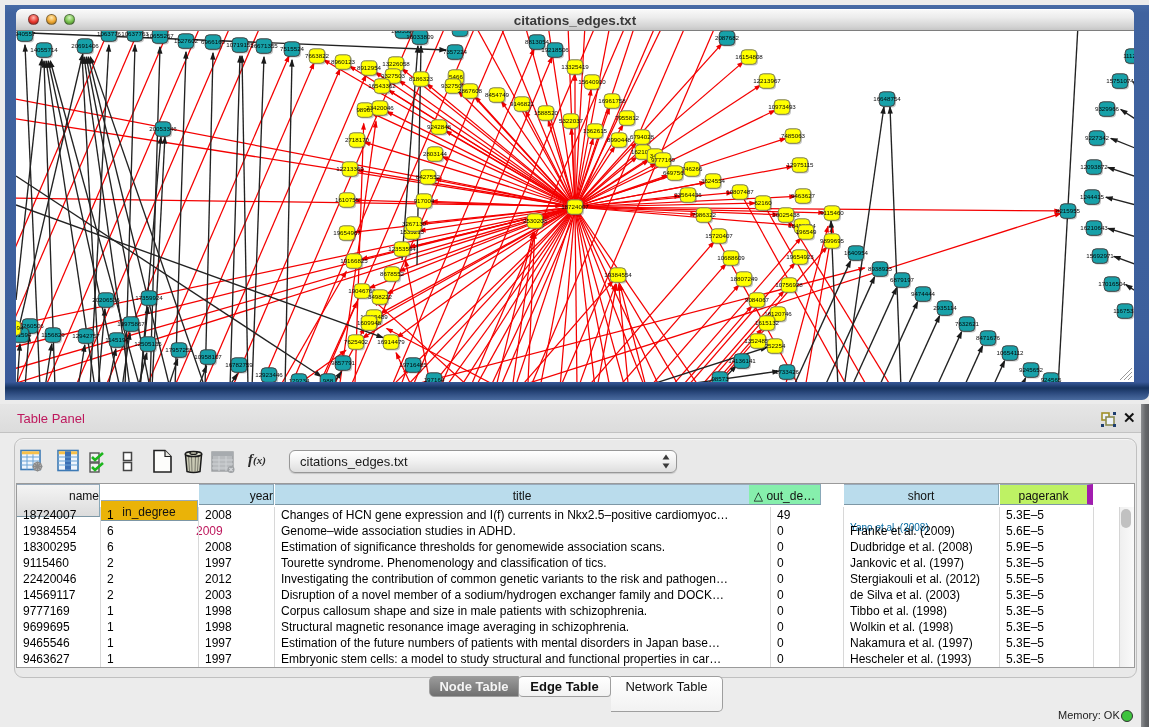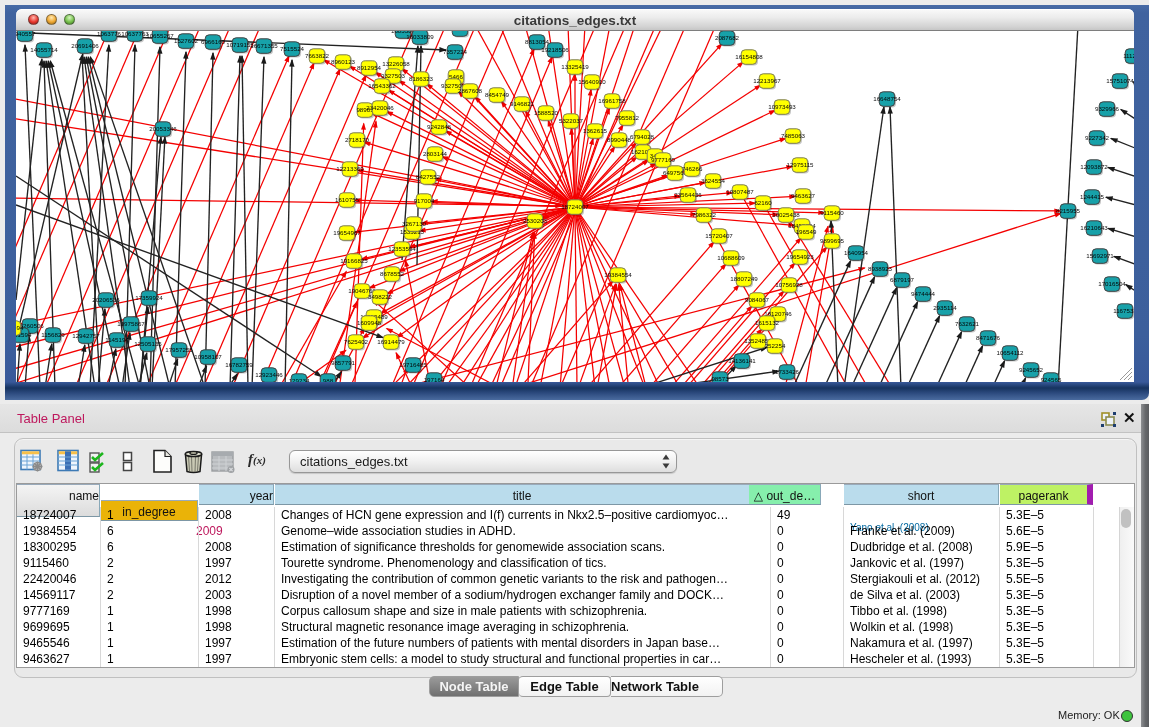--- a/index.html
+++ b/index.html
@@ -833,14 +833,14 @@
 <div style="position:absolute;left:198px;top:507px;width:1px;height:160px;background:#d8d8d8"></div>
 <div style="position:absolute;left:274px;top:507px;width:1px;height:160px;background:#d8d8d8"></div>
 <div style="position:absolute;left:770px;top:507px;width:1px;height:160px;background:#d8d8d8"></div>
 <div style="position:absolute;left:843px;top:507px;width:1px;height:160px;background:#d8d8d8"></div>
 <div style="position:absolute;left:999px;top:507px;width:1px;height:160px;background:#d8d8d8"></div>
 <div style="position:absolute;left:1093px;top:507px;width:1px;height:160px;background:#d8d8d8"></div>
 <div style="position:absolute;left:1119px;top:507px;width:15px;height:160px;background:linear-gradient(90deg,#efefef,#fafafa);border-left:1px solid #d5d5d5"></div>
 <div style="position:absolute;left:1121px;top:509px;width:10px;height:19px;background:#c1c1c1;border-radius:5px"></div>
 <div style="position:absolute;left:429px;top:676px;width:90px;height:21px;background:linear-gradient(#9b9b9b,#6f6f6f);border:1px solid #9e9e9e;border-left-width:1px;border-radius:5px 0 0 5px;font-size:13px;font-weight:bold;color:#f5f5f5;text-align:center;line-height:20px">Node Table</div>
 <div style="position:absolute;left:519px;top:676px;width:92px;height:21px;background:linear-gradient(#ffffff,#f2f2f2);border:1px solid #9e9e9e;border-left-width:0px;border-radius:4px;font-size:13px;font-weight:bold;color:#111;text-align:center;line-height:20px">Edge Table</div>
-<div style="position:absolute;left:611px;top:676px;width:112px;height:21px;background:linear-gradient(#ffffff,#f2f2f2);border:1px solid #9e9e9e;border-left-width:0px;border-radius:0 5px 5px 0;font-size:13px;font-weight:bold;color:#111;line-height:20px">Network Table</div>
+<div style="position:absolute;left:611px;top:676px;width:112px;height:36px;background:linear-gradient(#ffffff,#f2f2f2);border:1px solid #9e9e9e;border-left-width:0px;border-radius:0 5px 5px 0;font-size:13px;font-weight:normal;color:#111;text-align:center;line-height:20px">Network Table</div>
 <div style="position:absolute;left:1058px;top:709px;font-size:11px;color:#222">Memory: OK</div>
 <div style="position:absolute;left:1121px;top:710px;width:12px;height:12px;border-radius:50%;background:#3ec43e;border:1px solid #333"></div>
 </body></html>

